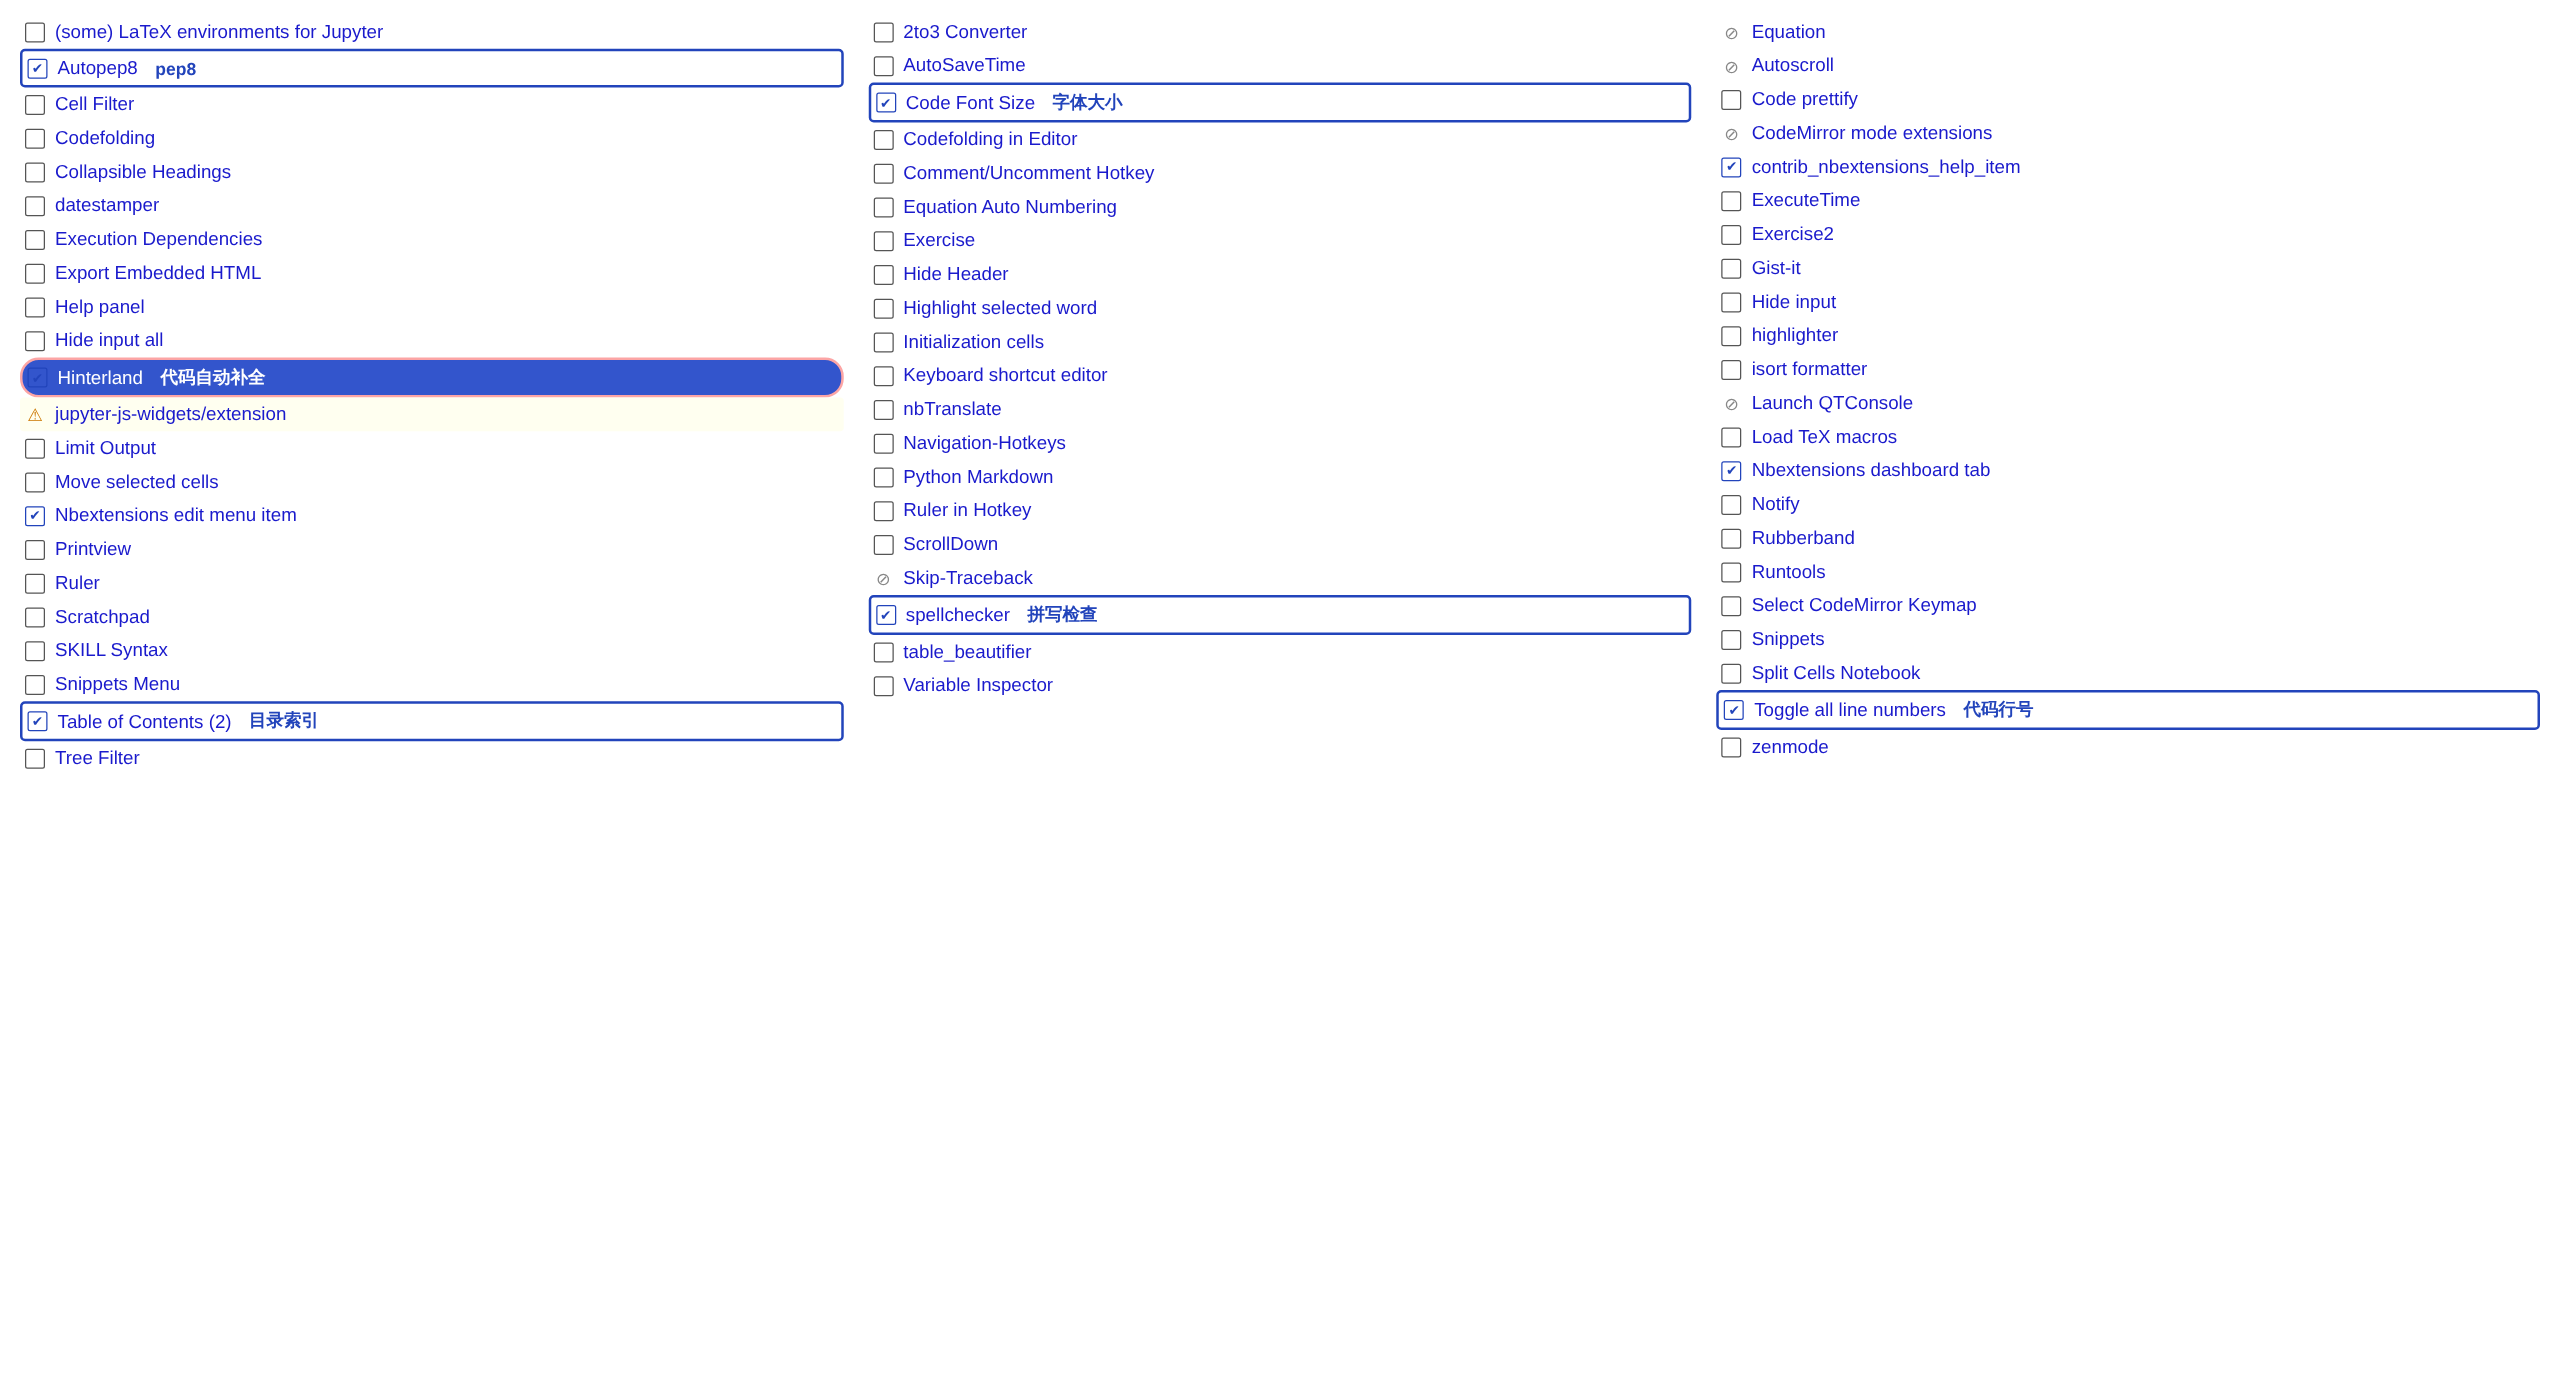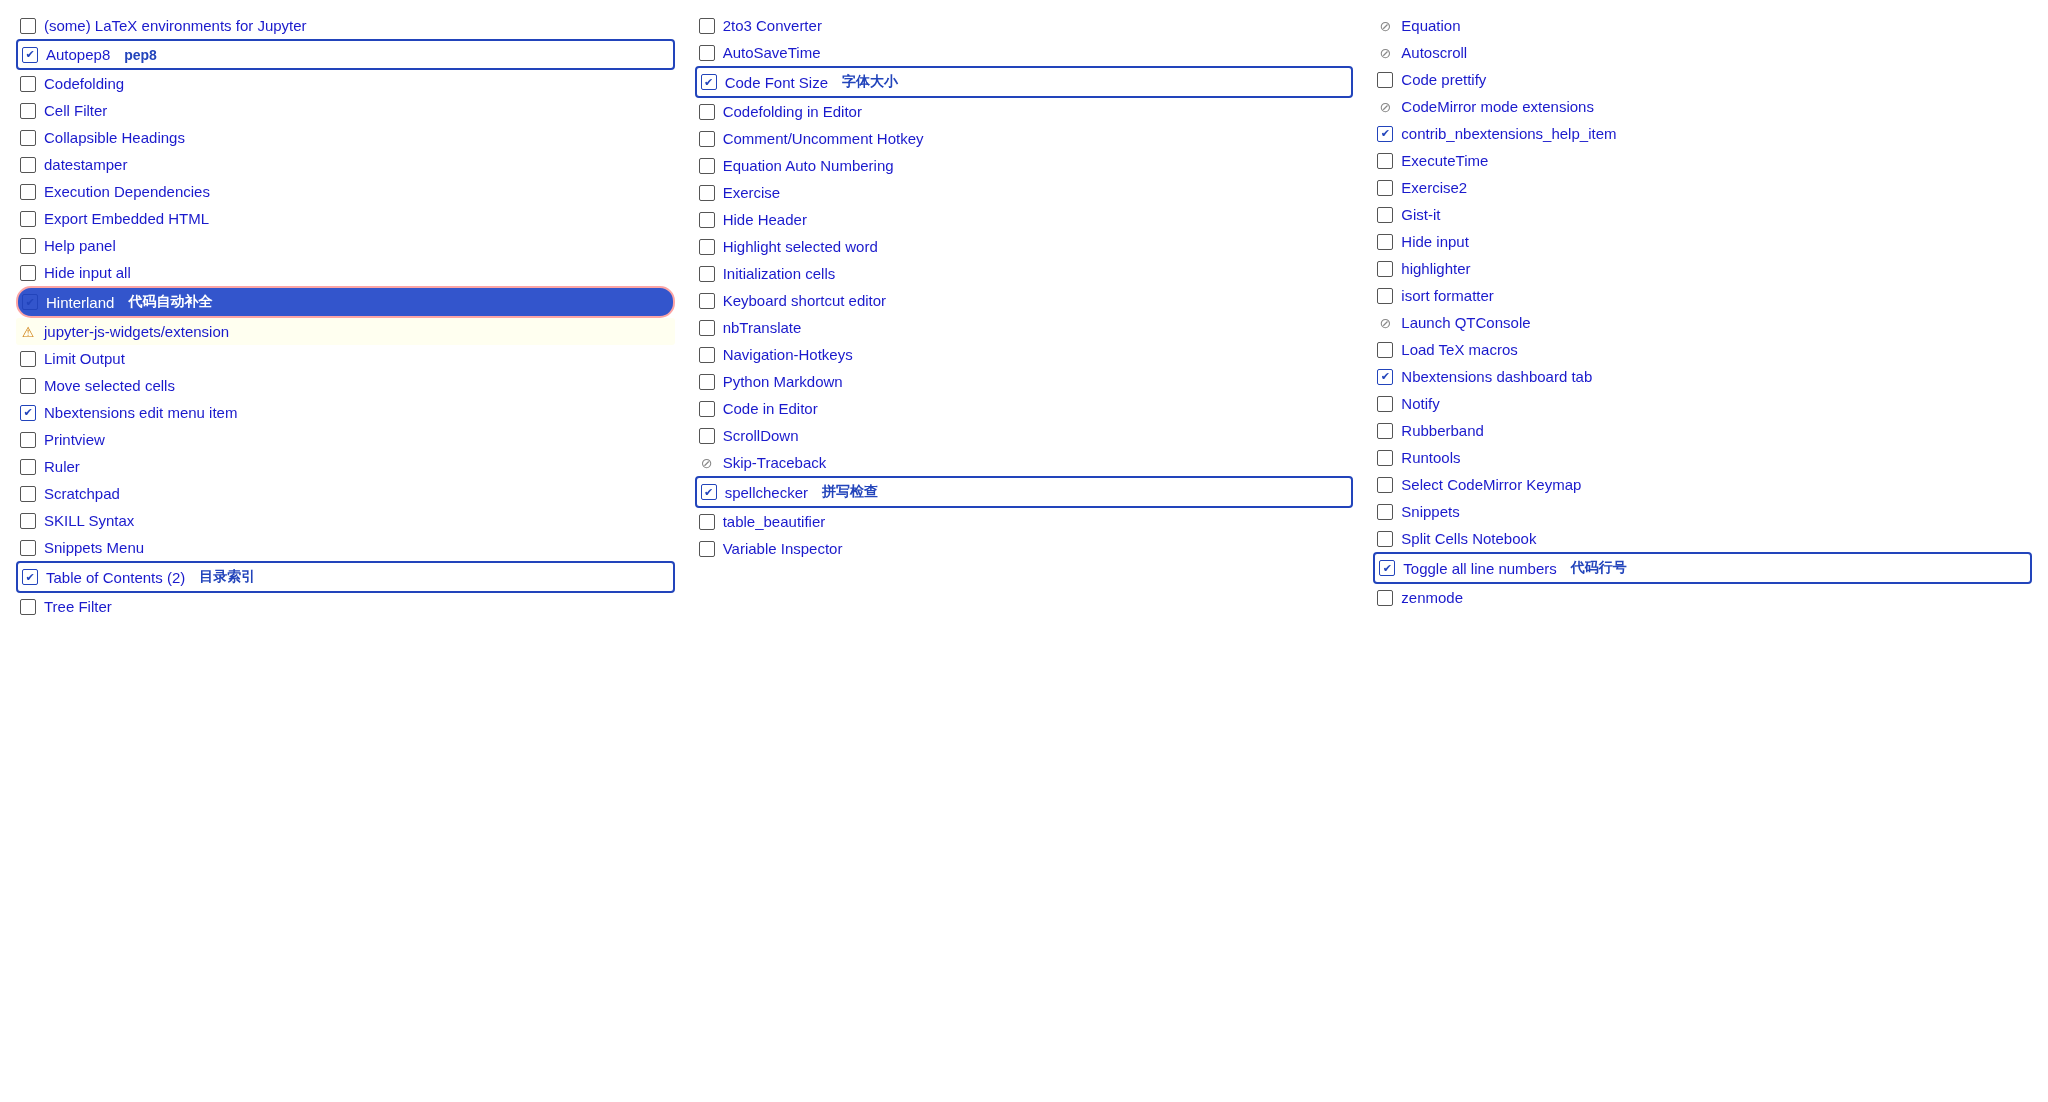--- a/index.html
+++ b/index.html
@@ -99,25 +99,25 @@
         <div class="checkbox"></div>
         <span class="label">(some) LaTeX environments for Jupyter</span>
       </div>
       <div class="item boxed">
         <div class="checkbox checked">✔</div>
         <span class="label">Autopep8</span>
         <span class="badge chinese">pep8</span>
       </div>
       <div class="item">
         <div class="checkbox"></div>
+        <span class="label">Cell Filter</span>
+      </div>
+      <div class="item">
+        <div class="checkbox"></div>
         <span class="label">Codefolding</span>
-      </div>
-      <div class="item">
-        <div class="checkbox"></div>
-        <span class="label">Cell Filter</span>
       </div>
       <div class="item">
         <div class="checkbox"></div>
         <span class="label">Collapsible Headings</span>
       </div>
       <div class="item">
         <div class="checkbox"></div>
         <span class="label">datestamper</span>
       </div>
       <div class="item">
@@ -240,21 +240,21 @@
       <div class="item">
         <div class="checkbox"></div>
         <span class="label">Navigation-Hotkeys</span>
       </div>
       <div class="item">
         <div class="checkbox"></div>
         <span class="label">Python Markdown</span>
       </div>
       <div class="item">
         <div class="checkbox"></div>
-        <span class="label">Code in Editor</span>
+        <span class="label">Ruler in Hotkey</span>
       </div>
       <div class="item">
         <div class="checkbox"></div>
         <span class="label">ScrollDown</span>
       </div>
       <div class="item">
         <div class="checkbox disabled">⊘</div>
         <span class="label">Skip-Traceback</span>
       </div>
       <div class="item boxed">

